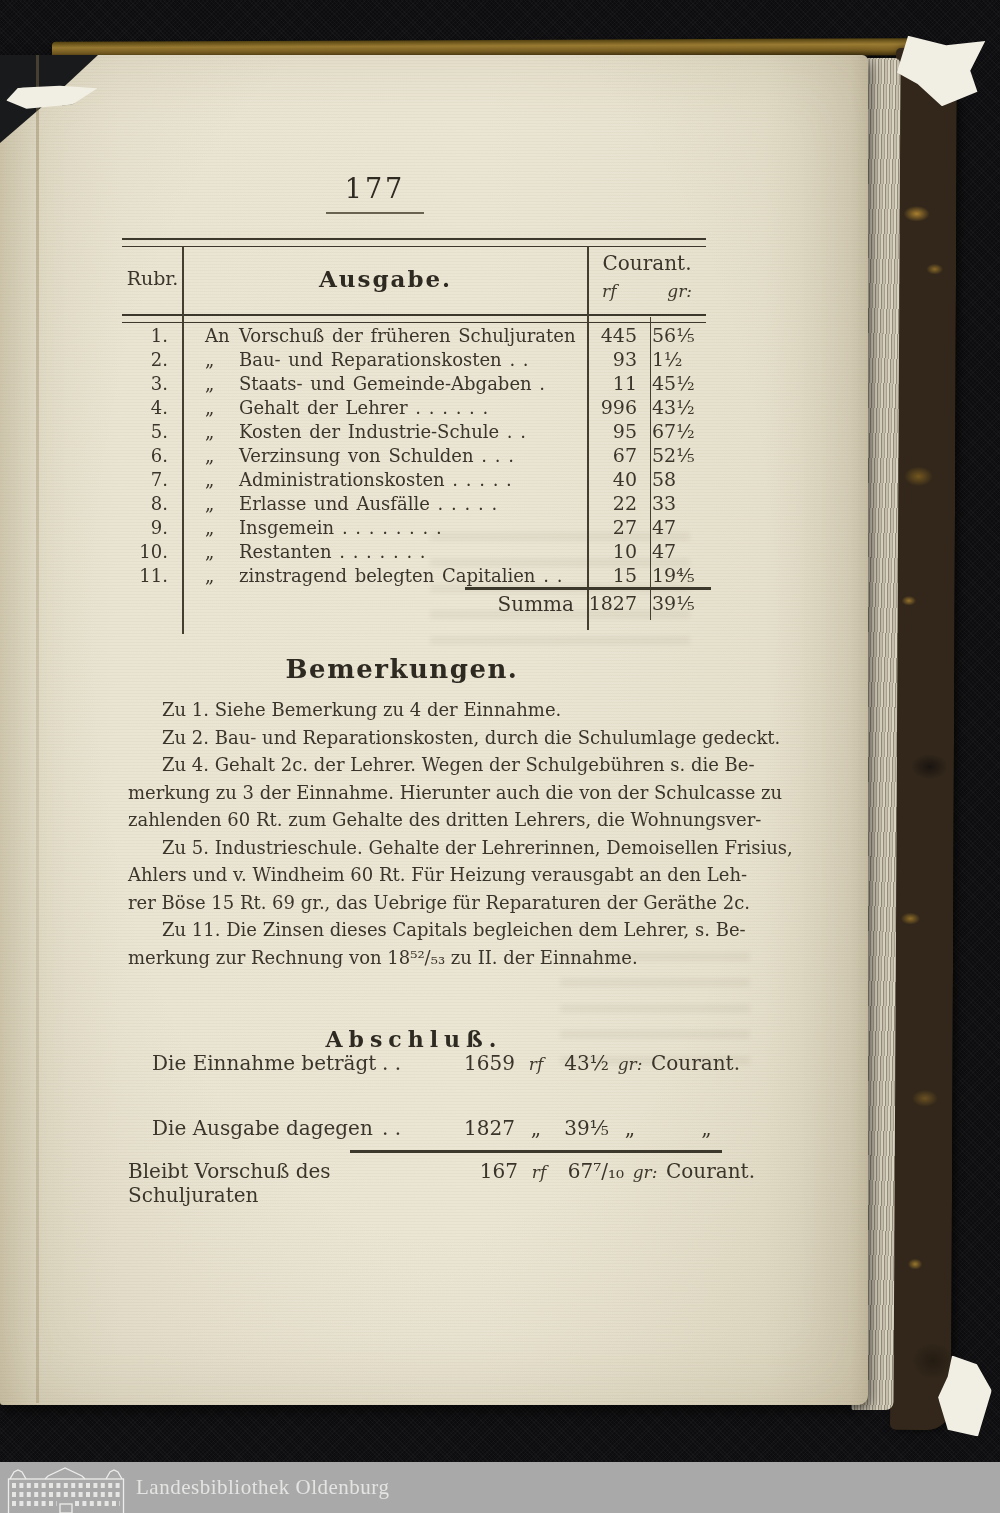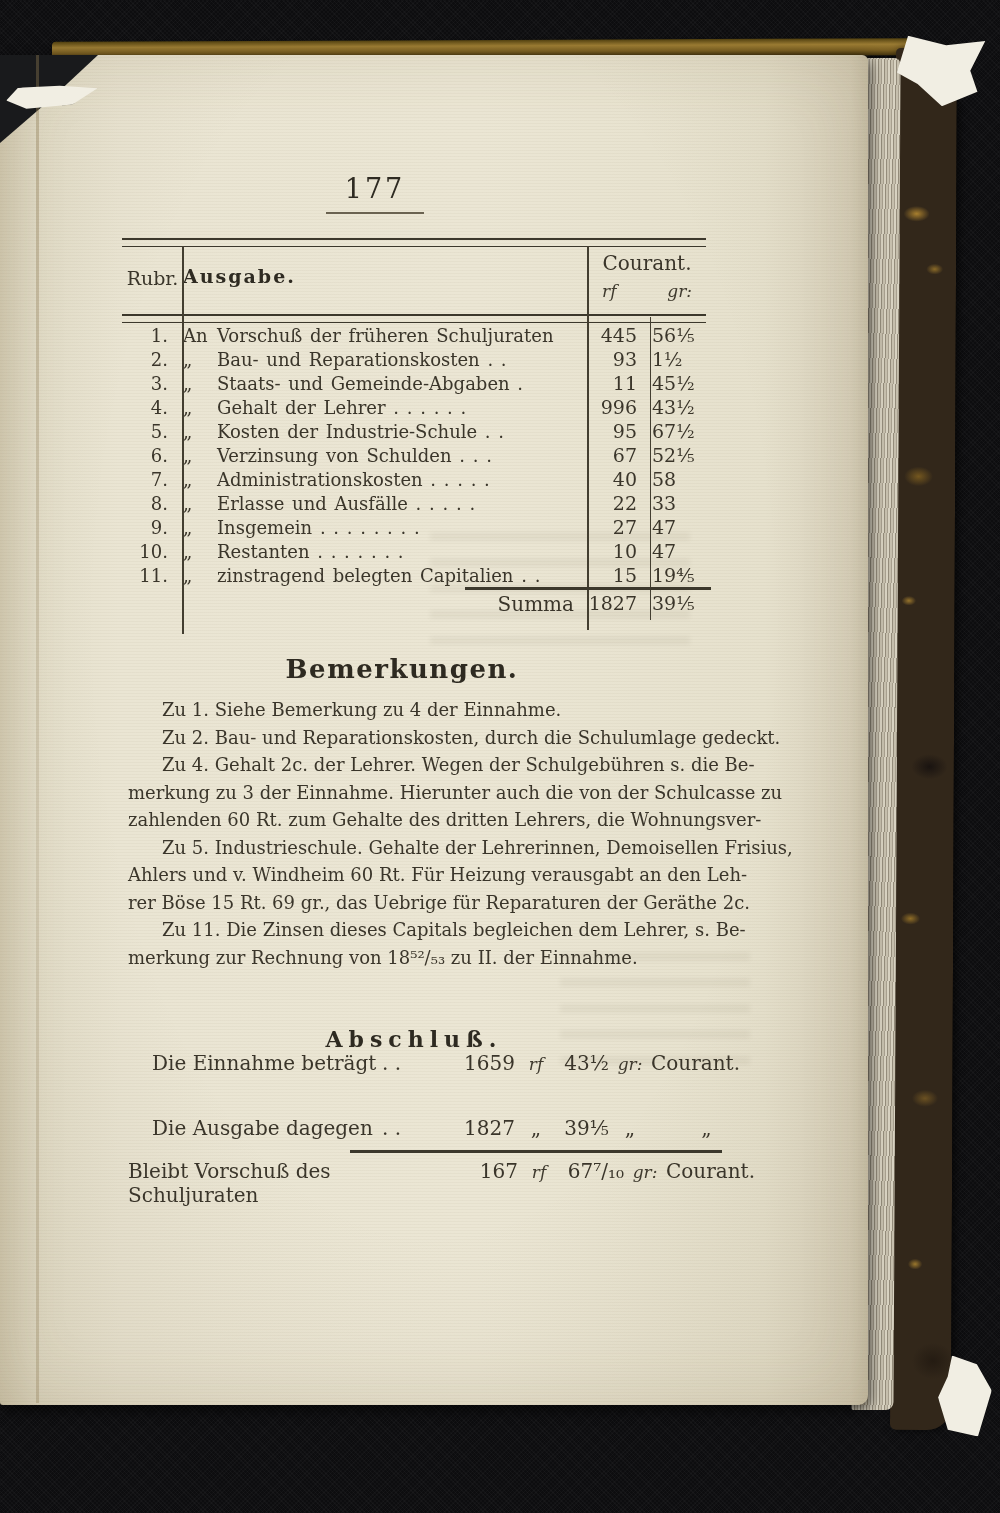--- a/index.html
+++ b/index.html
@@ -68,30 +68,30 @@
   
   .content{position:absolute;left:0;top:55px;width:868px;height:1350px;}
   .pageno{position:absolute;left:295px;top:118px;width:160px;text-align:center;
     font-size:27px;letter-spacing:3px;color:#2f2b22;}
   .pageno-rule{position:absolute;left:326px;top:157px;width:98px;height:2px;background:#6a6250;}
 
   .acct-table{position:absolute;left:122px;top:183px;width:584px;font-size:18px;}
   .rule-dbl{height:6px;border-top:2.5px solid #3c382c;border-bottom:1.5px solid #3c382c;}
   .thead{position:relative;height:67px;}
   .h-rubr{position:absolute;left:0;top:20px;width:61px;text-align:center;font-size:19px;}
-  .h-ausgabe{position:absolute;left:61px;top:18px;width:405px;
-    font-size:19px;font-weight:bold;letter-spacing:2px;color:#2e2a21;}
+  .h-ausgabe{position:absolute;left:61px;top:18px;width:405px;text-align:center;
+    font-size:23px;font-weight:bold;letter-spacing:2px;color:#2e2a21;}
   .h-courant{position:absolute;left:466px;top:4px;width:118px;text-align:center;font-size:20px;}
   .h-units{position:absolute;left:466px;top:34px;width:118px;display:flex;
     justify-content:space-between;padding:0 14px;box-sizing:border-box;}
   .unit{font-style:italic;font-size:17px;color:#3f3a2e;}
   .tbody{position:relative;}
   .row{display:grid;grid-template-columns:61px 405px 56px 62px;height:24px;align-items:center;}
   .c-num{text-align:right;padding-right:15px;font-size:18px;}
-  .c-label{white-space:nowrap;overflow:visible;word-spacing:2px;}
+  .c-label{padding-left:22px;white-space:nowrap;overflow:visible;word-spacing:2px;}
   .c-prefix{display:inline-block;width:34px;}
   .c-rf{text-align:right;padding-right:7px;font-size:19px;}
   .c-gr{text-align:left;padding-left:8px;font-size:19px;}
   .vline{position:absolute;background:#433e30;}
   .v1{left:60px;top:8px;width:2px;height:388px;}
   .v2{left:465px;top:8px;width:2px;height:384px;}
   .v3{left:528px;top:79px;width:1px;height:303px;}
   .summa-rule{position:absolute;left:343px;top:349px;width:246px;height:3px;background:#3c382c;}
   .summa-row{position:absolute;left:0;top:354px;width:584px;display:grid;
     grid-template-columns:61px 405px 56px 62px;font-size:20px;}
@@ -277,14 +277,32 @@
       <span>Bleibt Vorschuß des Schuljuraten</span>
       <span class="abs-amount">167</span>
       <span class="abs-unit unit">rf</span>
       <span class="abs-amount">67⁷/₁₀</span>
       <span class="abs-unit unit">gr:</span>
       <span>Courant.</span>
     </div>
 
   </div>
 
+  <div class="footer-bar">
+    <svg class="footer-logo" viewBox="0 0 118 46">
+      <g fill="none" stroke="#f1f1ef" stroke-width="1.3" opacity="0.95">
+        <rect x="1.5" y="12" width="115" height="40"></rect>
+        <polyline points="38,12 41,9 58,1 75,9 78,12"></polyline>
+        <polyline points="3,12 7,5 11,3 15,5 19,12"></polyline>
+        <polyline points="99,12 103,5 107,3 111,5 115,12"></polyline>
+        <rect x="53" y="37" width="12" height="9"></rect>
+      </g>
+      <g stroke="#f1f1ef" stroke-width="5" stroke-dasharray="4 3.4" opacity="0.85">
+        <line x1="5" y1="18.5" x2="113" y2="18.5"></line>
+        <line x1="5" y1="27.5" x2="113" y2="27.5"></line>
+        <line x1="5" y1="36.5" x2="50" y2="36.5"></line>
+        <line x1="68" y1="36.5" x2="113" y2="36.5"></line>
+      </g>
+    </svg>
+    <div class="footer-text">Landesbibliothek Oldenburg</div>
+  </div>
 
 </div>
 
 </body></html>

